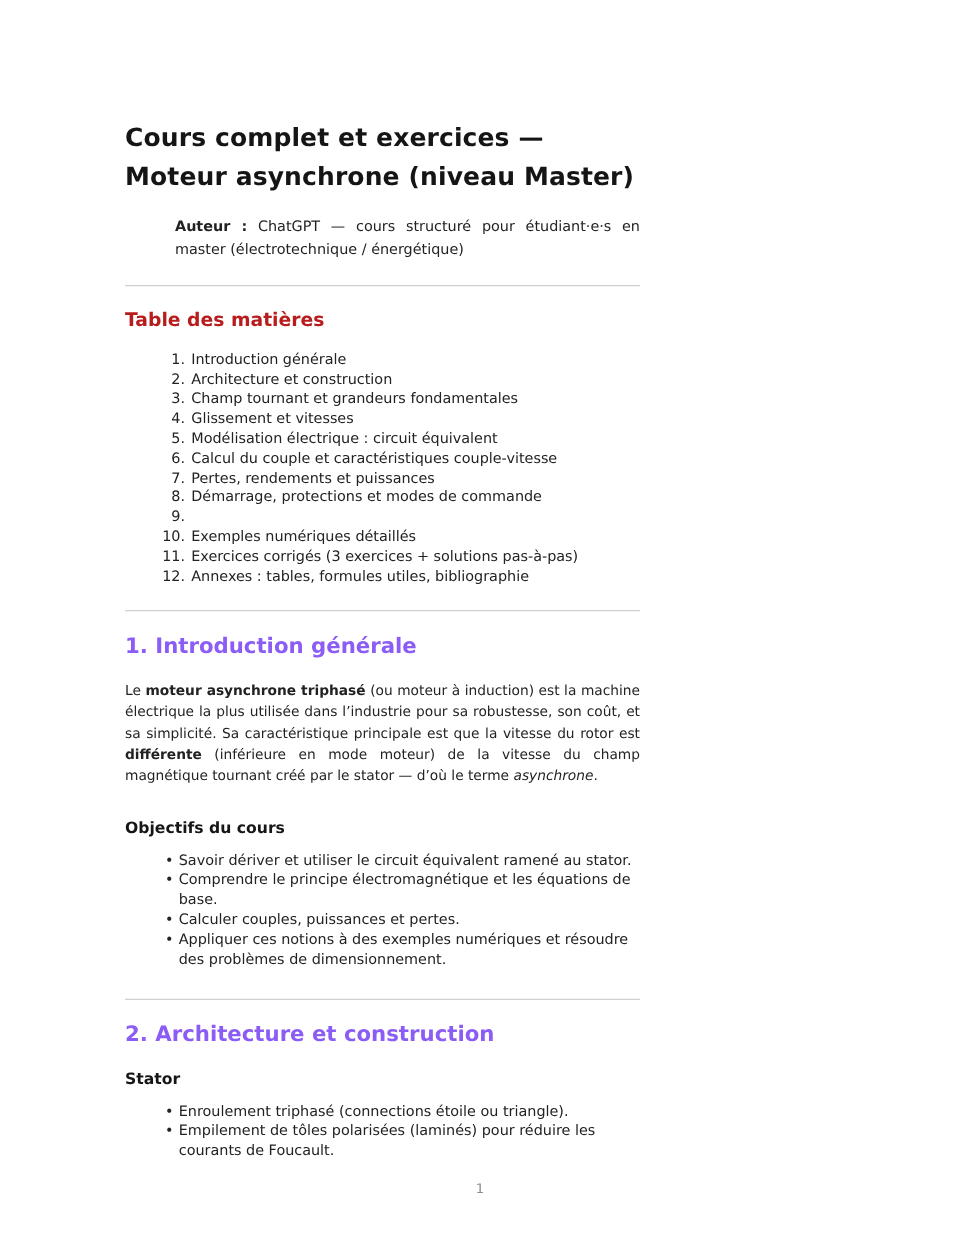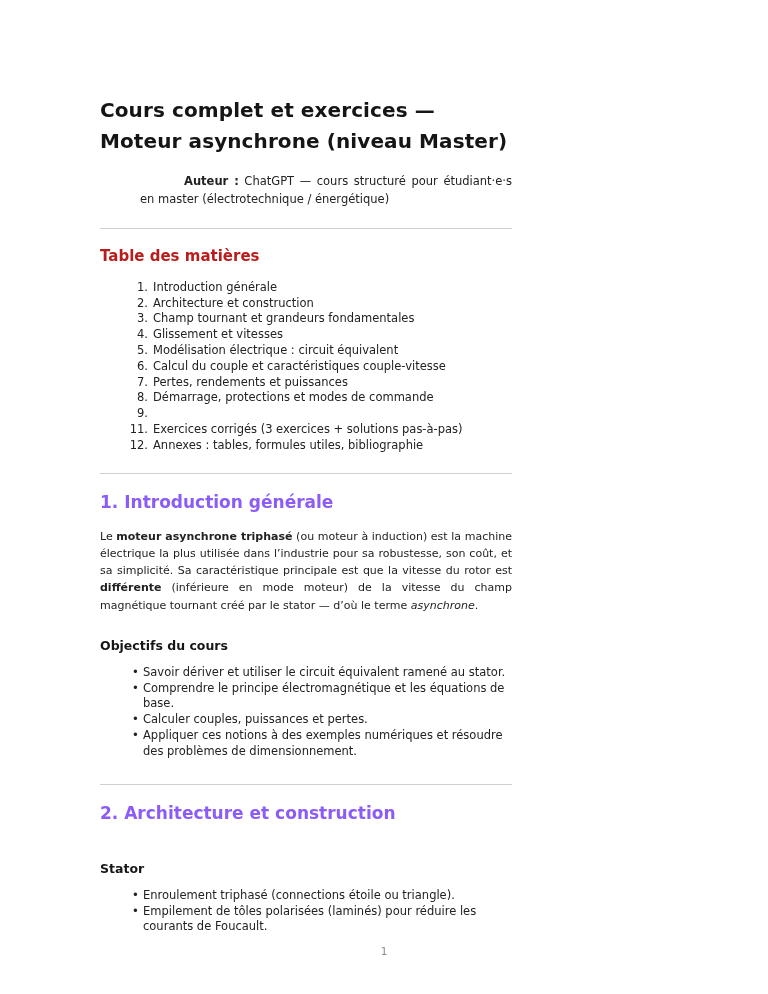--- a/index.html
+++ b/index.html
@@ -26,21 +26,21 @@
     letter-spacing: 0.1px;
   }
   .author {
     margin: 15px 0 0 40px;
     font-size: 11.5px;
     line-height: 1.6;
     text-align: justify;
     color: #222222;
     max-width: 528px;
   }
-  .author strong { font-weight: 700; margin-left: 44px; }
+  .author strong { font-weight: 700; }
   hr.divider {
     border: none;
     border-top: 1px solid #d0d0d0;
     margin: 19px 0 18px 0;
   }
   .toc-heading {
     font-size: 15px;
     font-weight: 700;
     color: #b91c1c;
     margin-top: 14px;
@@ -153,20 +153,24 @@
       <li class="toc-item">
           <span class="toc-num">7.</span>
           <span class="toc-label">Pertes, rendements et puissances</span>
         </li>
       <li class="toc-item">
           <span class="toc-num">8.</span>
           <span class="toc-label">Démarrage, protections et modes de commande</span>
         </li>
       <li class="toc-item">
           <span class="toc-num">9.</span>
+        </li>
+      <li class="toc-item">
+          <span class="toc-num">10.</span>
+          <span class="toc-label">Exemples numériques détaillés</span>
         </li>
       <li class="toc-item">
           <span class="toc-num">11.</span>
           <span class="toc-label">Exercices corrigés (3 exercices + solutions pas-à-pas)</span>
         </li>
       <li class="toc-item">
           <span class="toc-num">12.</span>
           <span class="toc-label">Annexes : tables, formules utiles, bibliographie</span>
         </li>
     </ol>
@@ -183,21 +187,21 @@
       <li><span>Comprendre le principe électromagnétique et les équations de base.</span></li>
       <li><span>Calculer couples, puissances et pertes.</span></li>
       <li><span>Appliquer ces notions à des exemples numériques et résoudre des problèmes de dimensionnement.</span></li>
     </ul>
   </section>
 
   <hr class="divider" style="margin-top: 24px;">
 
   <section>
     <h2 class="section-heading">2. Architecture et construction</h2>
-    <h3 class="sub-heading" style="margin-top: 37px;">Stator</h3>
+    <h3 class="sub-heading" style="margin-top: 15px;">Stator</h3>
     <ul class="bullets">
       <li><span>Enroulement triphasé (connections étoile ou triangle).</span></li>
       <li><span>Empilement de tôles polarisées (laminés) pour réduire les courants de Foucault.</span></li>
     </ul>
   </section>
 
 </div>
 
 <footer class="page-footer">1</footer>
 

